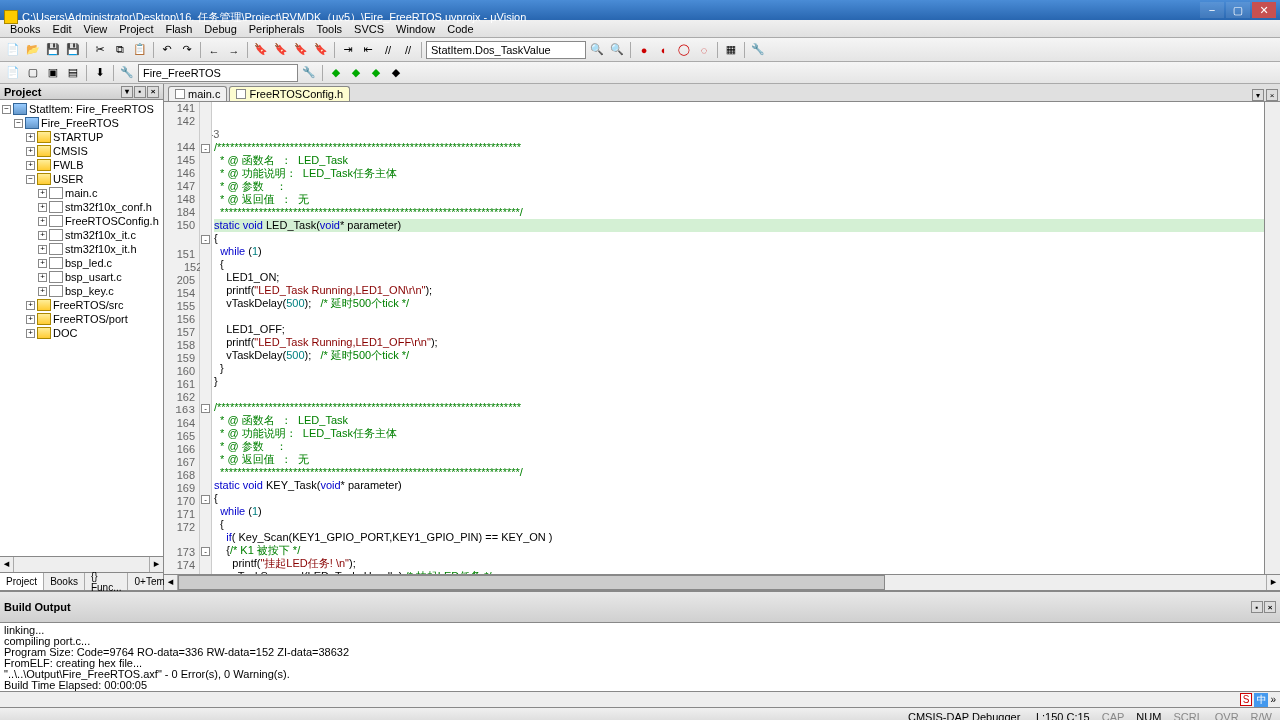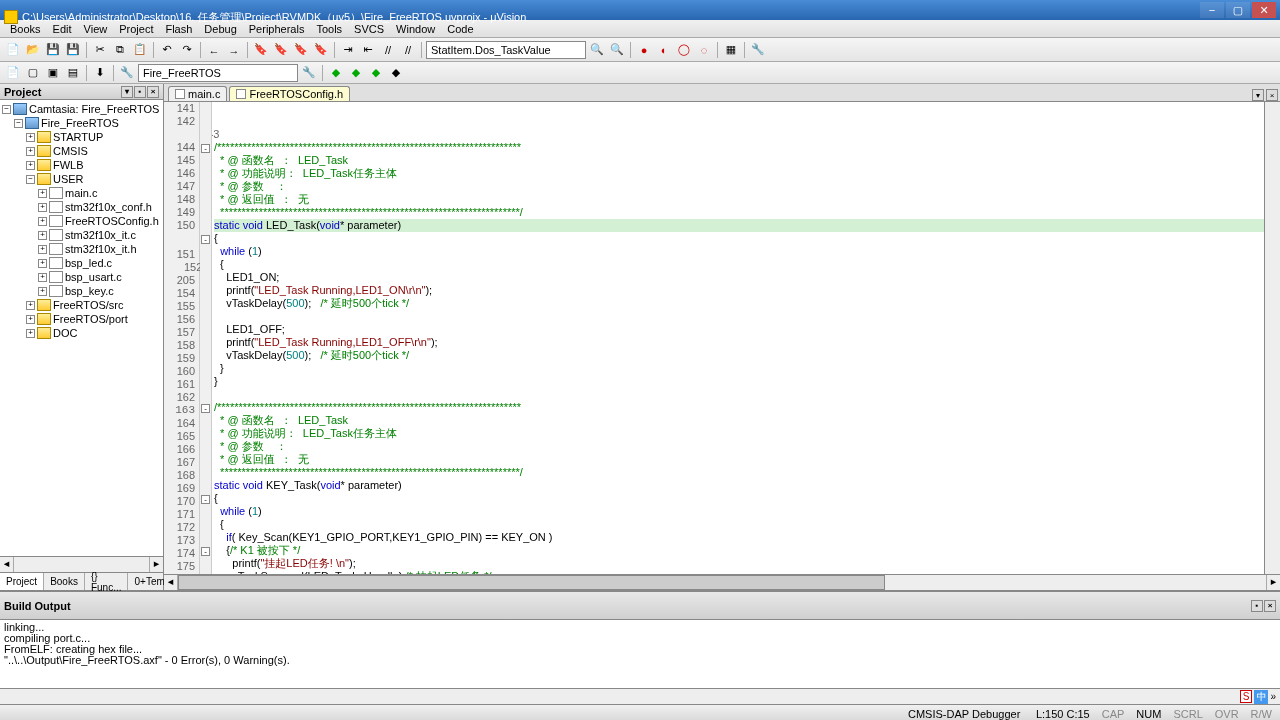--- a/index.html
+++ b/index.html
@@ -45,21 +45,21 @@
 .code-lines { flex: 1; line-height: 13px; padding-left: 2px; white-space: pre; overflow: hidden; }
 .code-line { height: 13px; }
 .code-line.hl { background: #d4f0d4; }
 .kw { color: #0000cc; }
 .ty { color: #0000cc; }
 .str { color: #880000; }
 .com { color: #008000; }
 .num { color: #008080; }
 .code-hscroll { height: 16px; background: #eee; border-top: 1px solid #888; display: flex; }
 .build-output { border-top: 2px solid #888; }
-.build-header { background: linear-gradient(#e8e8e8, #d0d0d0); height: 28px; display: flex; align-items: center; justify-content: space-between; padding: 0 4px; border-bottom: 1px solid #888; font-weight: bold; }
+.build-header { background: linear-gradient(#e8e8e8, #d0d0d0); height: 16px; display: flex; align-items: center; justify-content: space-between; padding: 15px 4px; border-bottom: 1px solid #888; font-weight: bold; }
 .build-content { height: 68px; background: #fff; font-family: Consolas, monospace; font-size: 11px; padding: 2px 4px; line-height: 11px; overflow: auto; }
 .build-hscroll { height: 16px; background: #eee; border-top: 1px solid #888; position: relative; }
 .statusbar { height: 18px; background: linear-gradient(#f0f0f0, #d8d8d8); border-top: 1px solid #888; display: flex; align-items: center; justify-content: flex-end; padding: 0 8px; gap: 12px; font-size: 10px; }
 .taskbar { height: 30px; background: linear-gradient(#3a78c6, #1c4f9c); display: flex; align-items: center; }
 .task-btn { height: 30px; padding: 0 8px; display: flex; align-items: center; gap: 4px; color: #fff; cursor: pointer; max-width: 120px; overflow: hidden; white-space: nowrap; }
 .task-btn.active { background: rgba(255,255,255,0.25); }
 .task-icon { width: 16px; height: 16px; background: #fff; }
 .tray { margin-left: auto; display: flex; align-items: center; gap: 6px; color: #fff; padding: 0 6px; font-size: 10px; }
 .scroll-thumb { background: #ccc; border: 1px solid #888; }
 </style>
@@ -158,21 +158,21 @@
       <div class="panel-header-btns">
         <div class="panel-hbtn">▾</div>
         <div class="panel-hbtn">▪</div>
         <div class="panel-hbtn">×</div>
       </div>
     </div>
     <div class="tree" id="tree">
         <div class="tree-node" style="padding-left: 0px;">
           <span class="tree-expander">−</span>
           <span class="tree-icon prj-icon"></span>
-          <span>Camtasia: Fire_FreeRTOS</span>
+          <span>StatItem: Fire_FreeRTOS</span>
         </div>
         <div class="tree-node" style="padding-left: 12px;">
           <span class="tree-expander">−</span>
           <span class="tree-icon prj-icon"></span>
           <span>Fire_FreeRTOS</span>
         </div>
         <div class="tree-node" style="padding-left: 24px;">
           <span class="tree-expander">+</span>
           <span class="tree-icon folder-icon"></span>
           <span>STARTUP</span>
@@ -279,21 +279,21 @@
     <div class="code-area">
       <div class="gutter" id="gutter">
           <div style="height: 13px;">141</div>
           <div style="height: 13px;">142</div>
           <div style="height: 13px; margin-left: 37px;">143</div>
           <div style="height: 13px;">144</div>
           <div style="height: 13px;">145</div>
           <div style="height: 13px;">146</div>
           <div style="height: 13px;">147</div>
           <div style="height: 13px;">148</div>
-          <div style="height: 13px;">149</div>
+          <div style="height: 13px;">184</div>
           <div style="height: 13px;">150</div>
           <div style="height: 13px; margin-top: 16px;">151</div>
           <div style="height: 13px; margin-left: 20px;">152</div>
           <div style="height: 13px;">205</div>
           <div style="height: 13px;">154</div>
           <div style="height: 13px;">155</div>
           <div style="height: 13px;">156</div>
           <div style="height: 13px;">157</div>
           <div style="height: 13px;">158</div>
           <div style="height: 13px;">159</div>
@@ -303,21 +303,21 @@
           <div style="height: 13px; font-family: Liberation Mono, monospace;">163</div>
           <div style="height: 13px;">164</div>
           <div style="height: 13px;">165</div>
           <div style="height: 13px;">166</div>
           <div style="height: 13px;">167</div>
           <div style="height: 13px;">168</div>
           <div style="height: 13px;">169</div>
           <div style="height: 13px;">170</div>
           <div style="height: 13px;">171</div>
           <div style="height: 13px;">172</div>
-          <div style="height: 13px;">173</div>
+          <div style="height: 13px; margin-top: 12px;">173</div>
           <div style="height: 13px;">174</div>
           <div style="height: 13px;">175</div>
           <div style="height: 13px;">123</div>
           <div style="height: 13px;">177</div>
         </div>
       <div class="fold-gutter" id="foldg">
           <div style="height: 13px;"></div>
           <div style="height: 13px;"></div>
           <div style="height: 13px;"></div>
           <div style="height: 13px;"><span class="fold-box">-</span></div>
@@ -372,22 +372,24 @@
   <div class="build-header">
     <span>Build Output</span>
     <div class="panel-header-btns">
       <div class="panel-hbtn">▪</div>
       <div class="panel-hbtn">×</div>
     </div>
   </div>
   <div class="build-content" id="buildout">
       <div>linking...</div>
       <div>compiling port.c...</div>
+      <div>Program Size: Code=9764 RO-data=336 RW-data=152 ZI-data=38632</div>
       <div>FromELF: creating hex file...</div>
       <div>"..\..\Output\Fire_FreeRTOS.axf" - 0 Error(s), 0 Warning(s).</div>
+      <div>Build Time Elapsed:  00:00:05</div>
     </div>
   <div class="build-hscroll">
     <div style="position:absolute;right:4px;top:0;display:flex;gap:2px;align-items:center;height:100%">
       <span style="background:#fff;border:1px solid #c00;color:#c00;padding:0 2px;font-size:10px">S</span>
       <span style="background:#49e;color:#fff;padding:0 2px;font-size:10px">中</span>
       <span style="font-size:10px">»</span>
     </div>
   </div>
 </div>
 

